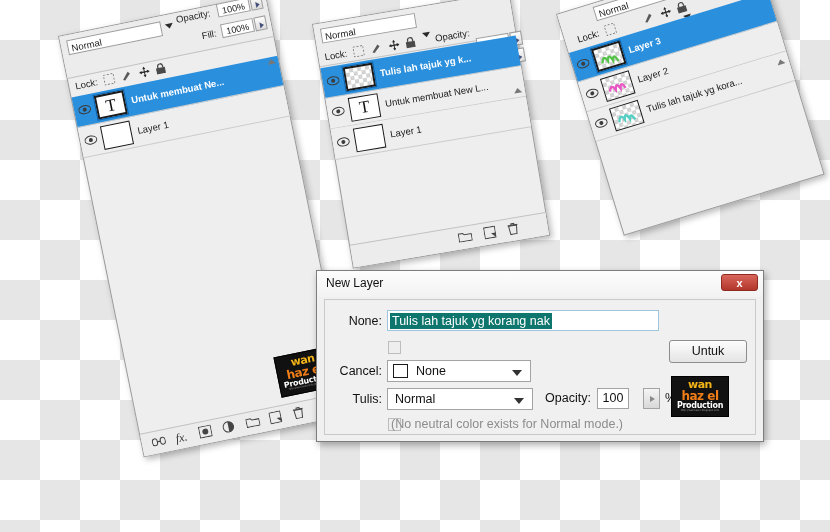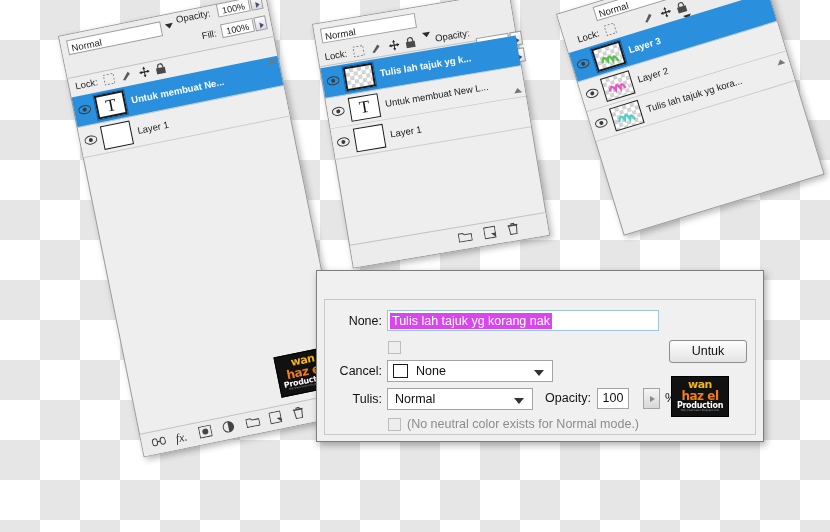--- a/index.html
+++ b/index.html
@@ -129,21 +129,21 @@
     position:absolute;left:7px;right:7px;top:28px;bottom:6px;
     background:#f0f0f0;border:1px solid #c9c9c9;box-sizing:border-box;
   }
   .frow{position:absolute;font-size:12.5px;}
   .flab{position:absolute;text-align:right;font-size:12.5px;}
   #nameinput{
     position:absolute;left:62px;top:10px;width:272px;height:21px;
     background:#fff;border:1px solid #9ec4de;box-sizing:border-box;
   }
   #nameinput span{
-    display:inline-block;background:#d946ef;color:#fff;
+    display:inline-block;background:#0f766e;color:#fff;
     font-size:12.5px;padding:1px 2px;margin:2px 0 0 2px;white-space:nowrap;
   }
   .cbx{
     position:absolute;width:13px;height:13px;background:#fff;
     border:1px solid #9a9a9a;box-sizing:border-box;
   }
   .cbx.dis{background:#eeeeee;border-color:#bdbdbd;}
   .combo{
     position:absolute;height:22px;background:#fff;border:1px solid #a3a3a3;
     box-sizing:border-box;font-size:12.5px;
@@ -487,50 +487,54 @@
       </div>
       <div class="lay-name">Tulis lah tajuk yg kora...</div>
     </div>
   </div>
 
   <div class="scroll-tri" style="right:4px;top:108px;"></div>
 </div>
 
 <div id="dlg">
 
+  <div class="title">
+    <span>New Layer</span>
+    <div id="closebtn">x</div>
+  </div>
 
   <div class="body">
 
     <div class="flab" style="left:2px;top:14px;width:55px;">None:</div>
     <div id="nameinput">
       <span>Tulis lah tajuk yg korang nak</span>
     </div>
 
     <div class="cbx dis" style="left:63px;top:41px;"></div>
 
     <div class="flab" style="left:2px;top:64px;width:55px;">Cancel:</div>
-    <div class="combo" style="left:62px;top:60px;width:166px;">
+    <div class="combo" style="left:62px;top:60px;width:144px;">
       <div class="sw"></div>
       <div class="cv" style="left:28px;">None</div>
       <div class="carr"></div>
     </div>
 
     <div class="flab" style="left:2px;top:92px;width:55px;">Tulis:</div>
     <div class="combo" style="left:62px;top:88px;width:146px;">
       <div class="cv">Normal</div>
       <div class="carr"></div>
     </div>
 
     <div class="frow" style="left:220px;top:91px;">Opacity:</div>
     <div class="opbox" style="left:272px;top:88px;">100</div>
     <div class="opspin" style="left:318px;top:88px;"></div>
     <div class="frow" style="left:340px;top:91px;">%</div>
 
     <div class="cbx dis" style="left:63px;top:118px;"></div>
-    <div class="frow dimtxt" style="left:82px;top:117px;text-align:center;">(No neutral color exists for Normal mode.)</div>
+    <div class="frow dimtxt" style="left:66px;top:117px;text-align:center;">(No neutral color exists for Normal mode.)</div>
 
     <div class="dbtn" style="left:344px;top:40px;">Untuk</div>
 
     <div class="wm" style="position:absolute;left:346px;top:76px;width:58px;">
       <div class="l1" style="font-size:11px;">wan</div>
       <div class="l2" style="font-size:12px;">haz el</div>
       <div class="l3" style="font-size:8px;">Production</div>
       <div class="l4" style="font-size:2.6px;">http://wanhazel.blogspot.com</div>
     </div>
   </div>

